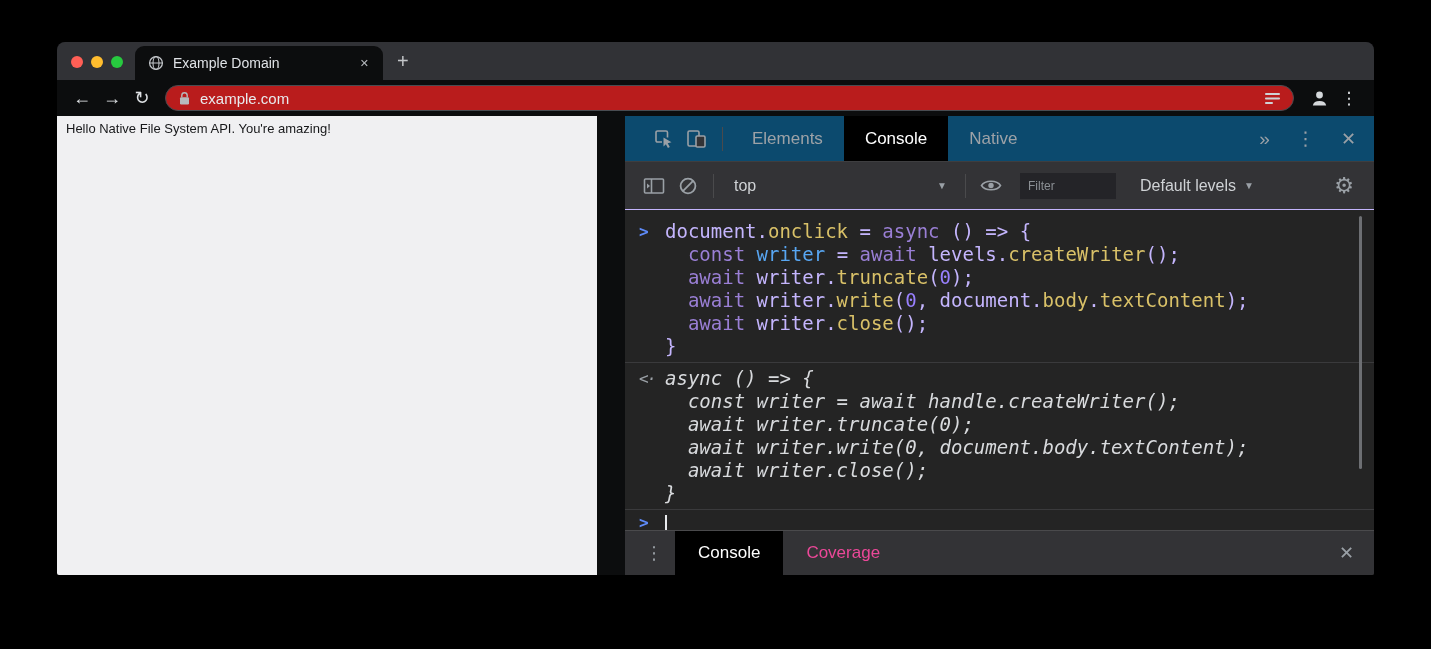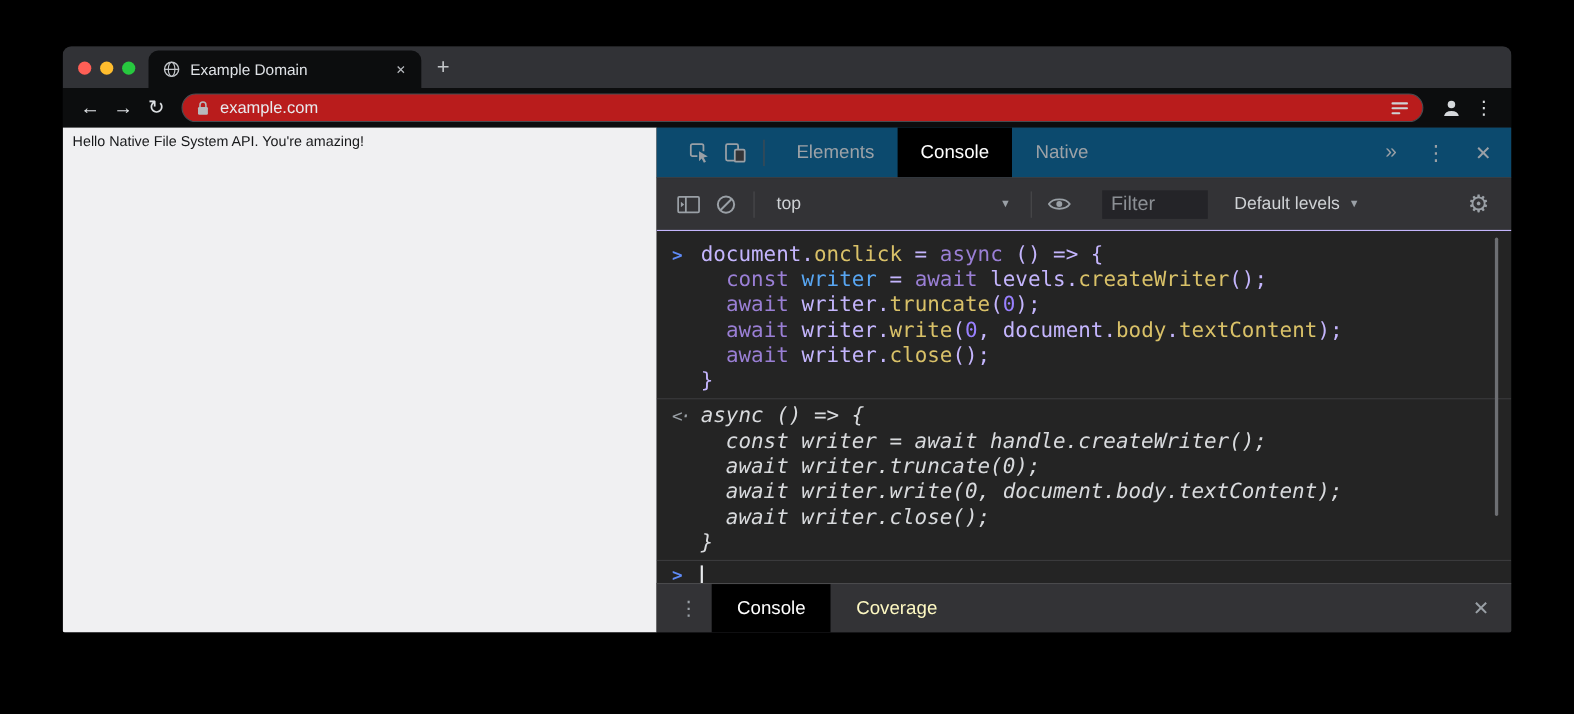--- a/index.html
+++ b/index.html
@@ -34,40 +34,40 @@
   .navbtn{width:30px;text-align:center;font-size:18px;color:#dde0e3;}
   .navbtn.fwd{color:#dde0e3;}
   .omnibox{
     flex:1;height:26px;border-radius:14px;border:1px solid #494c51;background:#b91c1c;
     margin:0 10px 0 8px;display:flex;align-items:center;gap:9px;padding:0 12px;box-sizing:border-box;
     color:#e8eaed;font-size:15px;
   }
   .omni-spacer{flex:1;}
   .tool-ic{width:30px;text-align:center;color:#dde0e3;font-size:17px;}
   
-  .content{flex:1;display:flex;min-height:0;}
+  .content{flex:1;display:flex;min-height:0;gap:28px;}
   .page{width:540px;background:#f0f0f2;color:#17181a;font-size:13px;padding:5px 0 0 9px;box-sizing:border-box;}
   .devtools{flex:1;background:#242424;display:flex;flex-direction:column;min-width:0;}
   
   .dt-tabbar{flex:0 0 45px;background:#0c4a6e;border-bottom:1px solid #3e3e40;display:flex;align-items:center;padding-left:21px;text-align:center;}
   .icon-btn{width:34px;height:34px;display:flex;align-items:center;justify-content:center;color:#9aa0a6;}
   .vsep{width:1px;height:24px;background:#4a4a4c;margin:0 8px;}
   .dt-tab{height:45px;display:flex;align-items:center;padding:0 21px;color:#9da2a7;font-size:17px;}
   .dt-tab.selected{background:#000;color:#fff;}
   .dt-tabbar-right{margin-left:auto;display:flex;align-items:center;gap:26px;padding-right:18px;color:#9aa0a6;}
   .glyph-more{font-size:19px;}
   .glyph-kebab{font-size:19px;}
   .glyph-close{font-size:18px;}
   
   .dt-toolbar{flex:0 0 47px;background:#333336;border-bottom:1px solid #c4b5fd;display:flex;align-items:center;padding:0 12px;}
   .ctx-select{width:235px;display:flex;align-items:center;justify-content:space-between;color:#cfd2d5;font-size:16px;padding:0 10px 0 12px;box-sizing:border-box;}
   .chev{color:#9aa0a6;font-size:10px;}
   .filter-input{
-    width:96px;height:26px;margin-left:22px;background:#242428;border:none;outline:none;
-    color:#c9ccd0;font-size:18px;font-family:"Liberation Sans",sans-serif;padding:0 8px;box-sizing:border-box;
+    width:96px;height:26px;margin-left:12px;background:#242428;border:none;outline:none;
+    color:#c9ccd0;font-size:12px;font-family:"Liberation Sans",sans-serif;padding:0 8px;box-sizing:border-box;
   }
   .filter-input::placeholder{color:#8b8f94;}
   .levels{display:flex;align-items:center;gap:8px;color:#cfd2d5;font-size:16px;margin-left:24px;}
   .gear{margin-left:auto;color:#9aa0a6;font-size:22px;padding-right:8px;}
   
   .dt-console{flex:1;position:relative;overflow:hidden;padding-top:6px;
     font-family:"DejaVu Sans Mono", monospace;font-size:19px;}
   .entry{display:flex;padding:4px 0;}
   .entry .gutter{flex:0 0 40px;padding-left:14px;box-sizing:border-box;font-size:16px;line-height:23px;}
   .entry.input .gutter{color:#5e8af7;font-weight:bold;}
@@ -81,21 +81,21 @@
   .tok-kw{color:#9a7fd5;}
   .tok-def{color:#58a6f2;}
   .tok-prop{color:#d9c168;}
   .tok-num{color:#9980ff;}
   .tok-res{color:#d8dadd;}
   .cursor{display:inline-block;width:2px;height:17px;background:#e8eaed;vertical-align:-3px;}
   .scroll-thumb{position:absolute;right:12px;top:6px;width:3px;height:253px;background:#6d6f73;border-radius:2px;}
   
   .dt-drawer{flex:0 0 44px;background:#333336;border-top:1px solid #4a4a4c;display:flex;align-items:center;}
   .drawer-kebab{padding:0 12px 0 20px;color:#9aa0a6;font-size:18px;}
-  .drawer-tab{height:44px;display:flex;align-items:center;padding:0 23px;color:#fef9c3;font-size:17px;}
+  .drawer-tab{height:44px;display:flex;align-items:center;padding:0 23px;color:#ec4899;font-size:17px;}
   .drawer-tab.selected{background:#000;color:#fff;}
   .drawer-close{margin-left:auto;padding-right:20px;color:#9aa0a6;font-size:18px;}
   svg{display:block;}
 </style>
 </head>
 <body>
 
 <div class="window">
 
   <div class="tabstrip">

